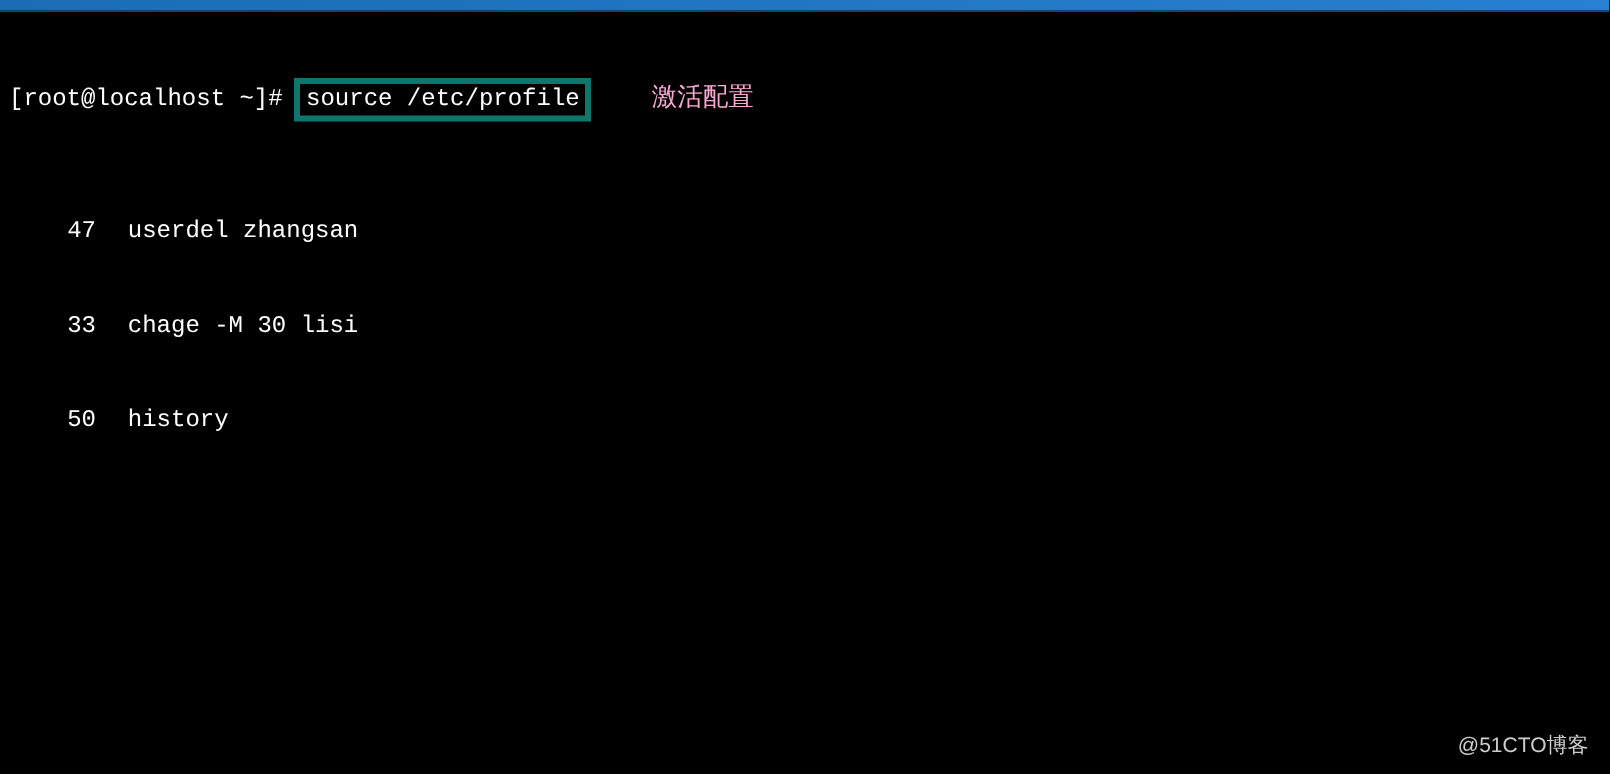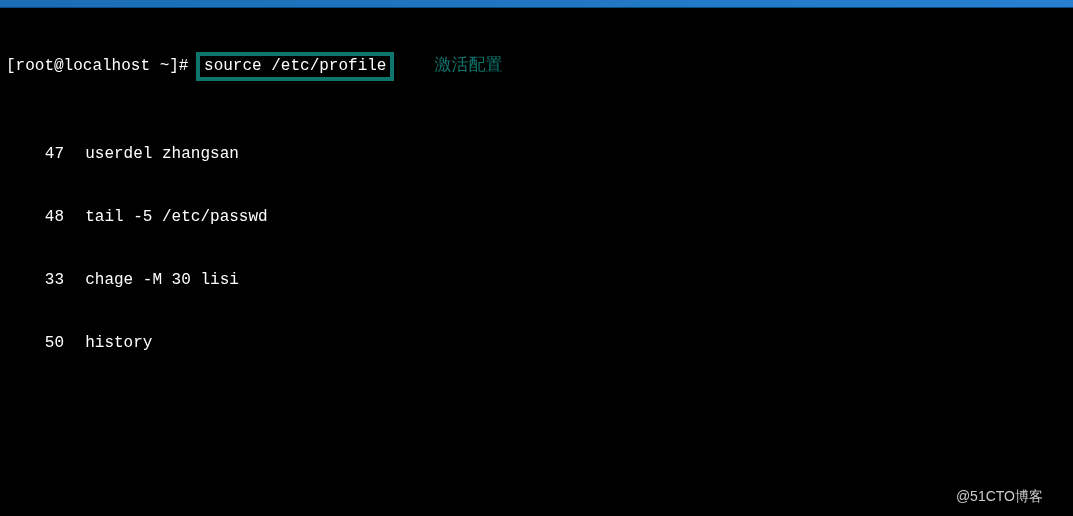--- a/index.html
+++ b/index.html
@@ -30,50 +30,49 @@
     .line {
       display: block;
     }
     .highlight-box {
       border: 4px solid #0f766e;
       padding: 0 4px;
       display: inline-block;
       margin-left: -2px;
     }
     .annotation {
-      color: #0f766e;
+      color: #f9a8d4;
       margin-left: 40px;
       font-family: "Microsoft YaHei", sans-serif;
       font-size: 17px;
     }
     .watermark {
       position: absolute;
       bottom: 10px;
-      right: 30px;
+      right: 14px;
       color: #ccc;
       font-family: "Microsoft YaHei", Arial, sans-serif;
       font-size: 14px;
     }
     .hist-num {
       display: inline-block;
       width: 60px;
       text-align: right;
       padding-right: 2px;
     }
   </style>
 </head>
 <body>
 
 <div class="titlebar"></div>
 
 <div class="terminal">
   <div class="line"><span>[root@localhost ~]# </span><span class="highlight-box">source /etc/profile</span><span class="annotation">激活配置</span></div>
 
   <div class="line"><span class="hist-num">47</span>  <span>userdel zhangsan</span></div>
-  <div class="line"><span class="hist-num">48</span>  <span>tail -5 /etc/passwd</span></div>
   <div class="line"><span class="hist-num">33</span>  <span>chage -M 30 lisi</span></div>
   <div class="line"><span class="hist-num">50</span>  <span>history</span></div>
   
   
   
   
   
 
   
 </div>

